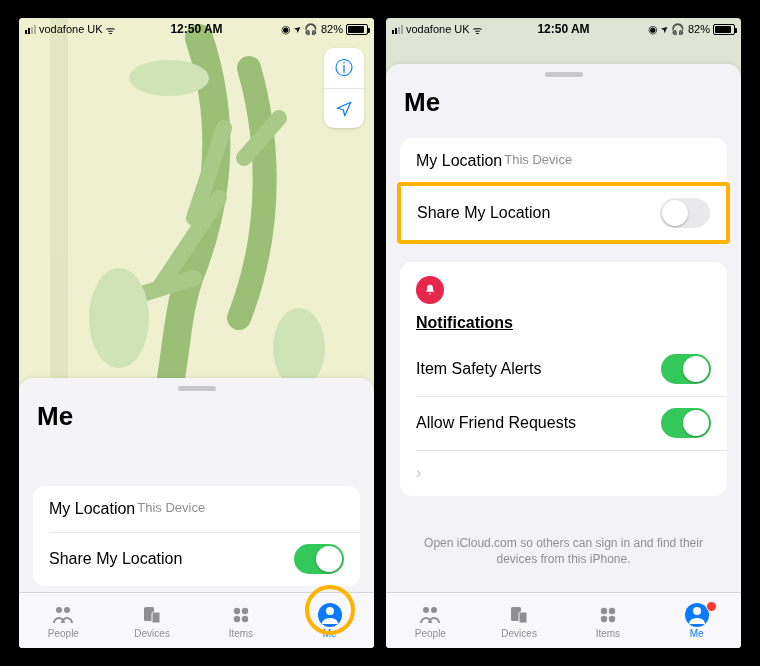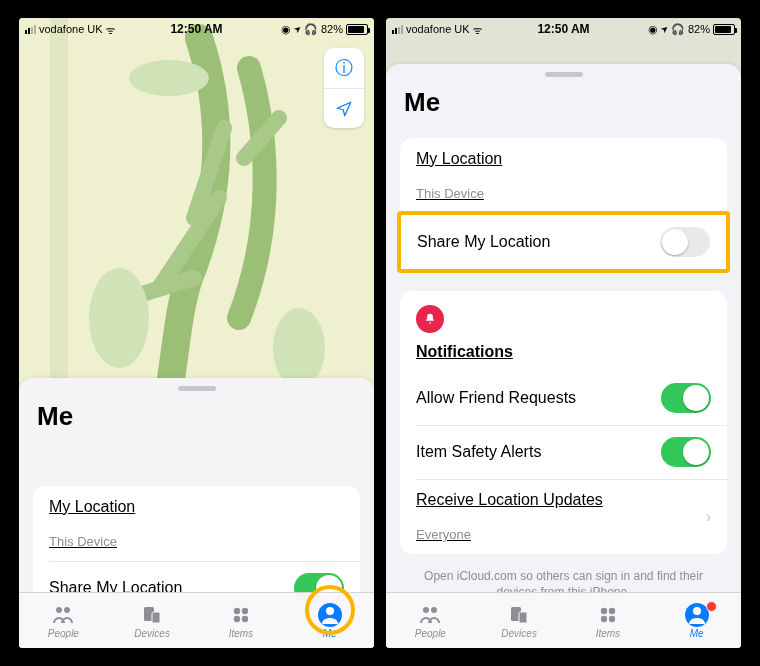--- a/index.html
+++ b/index.html
@@ -97,21 +97,21 @@
   .row {
     padding: 12px 16px;
     display:flex; align-items:center; justify-content:space-between;
     position:relative;
     min-height:46px;
   }
   .row + .row::before {
     content:""; position:absolute; left:16px; right:0; top:0;
     height:1px; background:#e5e5ea;
   }
-  .row-text { display:flex; flex-direction:column; gap:18px;text-decoration:underline; }
+  .row-text { display:flex; flex-direction:row; gap:2px; }
   .row-label { font-size:16px; color:#000; }
   .row-sub { font-size:13px; color:#8e8e93; }
   .chevron { color:#c7c7cc; font-size:16px; }
 
   .toggle {
     width:50px; height:30px; border-radius:15px; position:relative;
     transition: background .2s;
   }
   .toggle .knob {
     width:26px; height:26px; background:#fff; border-radius:50%;
@@ -133,31 +133,31 @@
 
   .notif-icon-row { padding:14px 16px 6px; }
   .notif-bell {
     width:28px;height:28px;border-radius:50%;background:#e6264c;
     display:flex;align-items:center;justify-content:center;color:#fff;font-size:14px;
   }
   .section-label { font-size:16px; font-weight:600; padding:4px 16px 10px;text-decoration:underline; }
 
   .help { text-align:center; padding:14px 20px 8px; }
   .help-link { color:#2d6fd6; font-size:15px; margin-bottom:4px; }
-  .help-text { color:#8e8e93; font-size:12px; line-height:1.35; }
+  .help-text { color:#8e8e93; font-size:12px; line-height:1.35;margin-top:25px; }
 
   
   .tabbar {
     position:absolute; bottom:0; left:0; right:0;
     height:56px; background:rgba(248,248,250,.96);
     border-top:1px solid #d4d4d8;
     display:flex; justify-content:space-around; align-items:center;
     z-index:20;
   }
-  .tab { display:flex; flex-direction:column; align-items:center; gap:1px; color:#8e8e93; font-size:10px; position:relative; width:60px;font-style:italic;}
+  .tab { display:flex; flex-direction:column; align-items:center; gap:1px; color:#8e8e93; font-size:10px; position:relative; width:60px;}
   .tab.active { color:#0a7aff; }
   .tab svg, .tab .ico { width:26px; height:24px; }
   .tab .badge { position:absolute; top:-2px; right:10px; width:11px;height:11px;background:#ff3b30;border-radius:50%;border:1.5px solid #f8f8fa;}
   .circle-ring {
     position:absolute; width:50px; height:50px; border:4px solid #ffb300; border-radius:50%;
     bottom:4px; pointer-events:none;
   }
   .me-ico-circle{width:24px;height:24px;border-radius:50%;display:flex;align-items:center;justify-content:center;}
   .me-ico-circle.blue{background:#0a7aff;color:#fff;}
 
@@ -326,36 +326,32 @@
       <div class="card">
         <div class="notif-icon-row">
           <div class="notif-bell">
             <svg width="14" height="14" viewBox="0 0 24 24">
                 <path d="M12 3a5 5 0 0 0-5 5v3l-2 4h14l-2-4V8a5 5 0 0 0-5-5zm-2 15a2 2 0 0 0 4 0" fill="#fff"></path>
               </svg>
           </div>
         </div>
         <div class="section-label">Notifications</div>
         <div class="row">
+          <span class="row-label">Item Safety Alerts</span>
+          <div class="toggle on">
+              <div class="knob"></div>
+            </div>
+        </div>
+        <div class="row">
           <span class="row-label">Allow Friend Requests</span>
           <div class="toggle on">
               <div class="knob"></div>
             </div>
         </div>
         <div class="row">
-          <span class="row-label">Item Safety Alerts</span>
-          <div class="toggle on">
-              <div class="knob"></div>
-            </div>
-        </div>
-        <div class="row">
-          <div class="row-text">
-            <span class="row-label">Receive Location Updates</span>
-            <span class="row-sub">Everyone</span>
-          </div>
           <span class="chevron">›</span>
         </div>
       </div>
 
       <div class="help">
         <div class="help-text">Open iCloud.com so others can sign in and find their devices from this iPhone.</div>
       </div>
     </div>
   </div>
 

